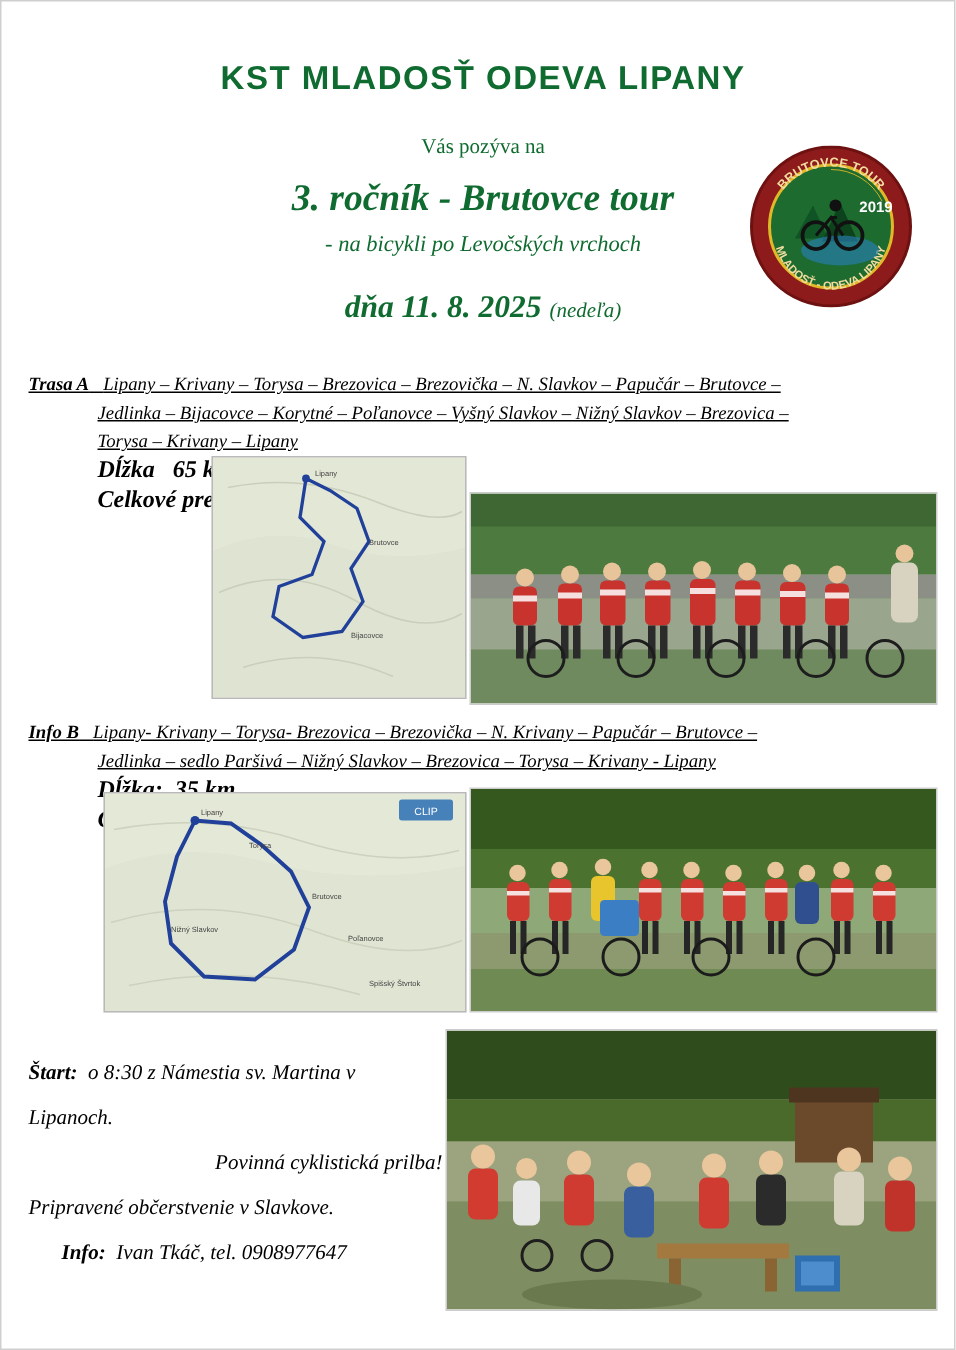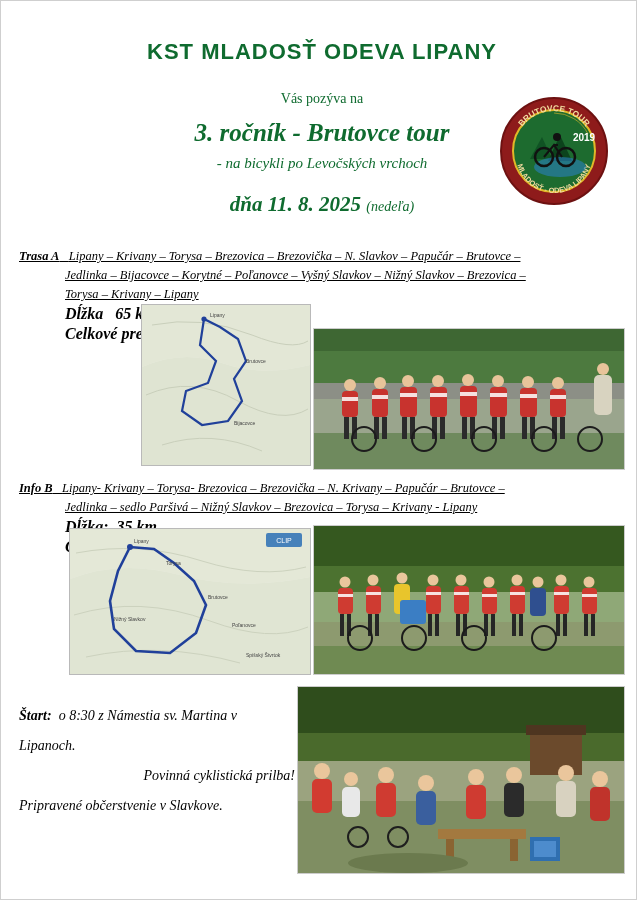--- a/index.html
+++ b/index.html
@@ -454,20 +454,24 @@
     </svg>
   </div>
 
   <div class="footer-info">
     <div>
       <span class="lbl">Štart:</span>
       &nbsp;<span>o 8:30 z Námestia sv. Martina v Lipanoch.</span>
     </div>
     <div class="ind">Povinná cyklistická prilba!</div>
     <div>Pripravené občerstvenie v Slavkove.</div>
+    <div style="padding-left:22px;">
+      <span class="lbl">Info:</span>
+      &nbsp;<span>Ivan Tkáč, tel. 0908977647</span>
+    </div>
   </div>
 
   <div class="photo-c">
     <svg class="fill" viewBox="0 0 326 186" preserveAspectRatio="none" xmlns="http://www.w3.org/2000/svg">
       <rect width="326" height="186" fill="#8e9c73"></rect>
       <rect width="326" height="46" fill="#2f4d1c"></rect>
       <rect y="46" width="326" height="28" fill="#4a6a2c"></rect>
       <rect y="74" width="326" height="40" fill="#9ba37f"></rect>
       <rect y="114" width="326" height="72" fill="#7f8e62"></rect>
       <rect x="232" y="44" width="52" height="44" fill="#6b4a2c"></rect>

